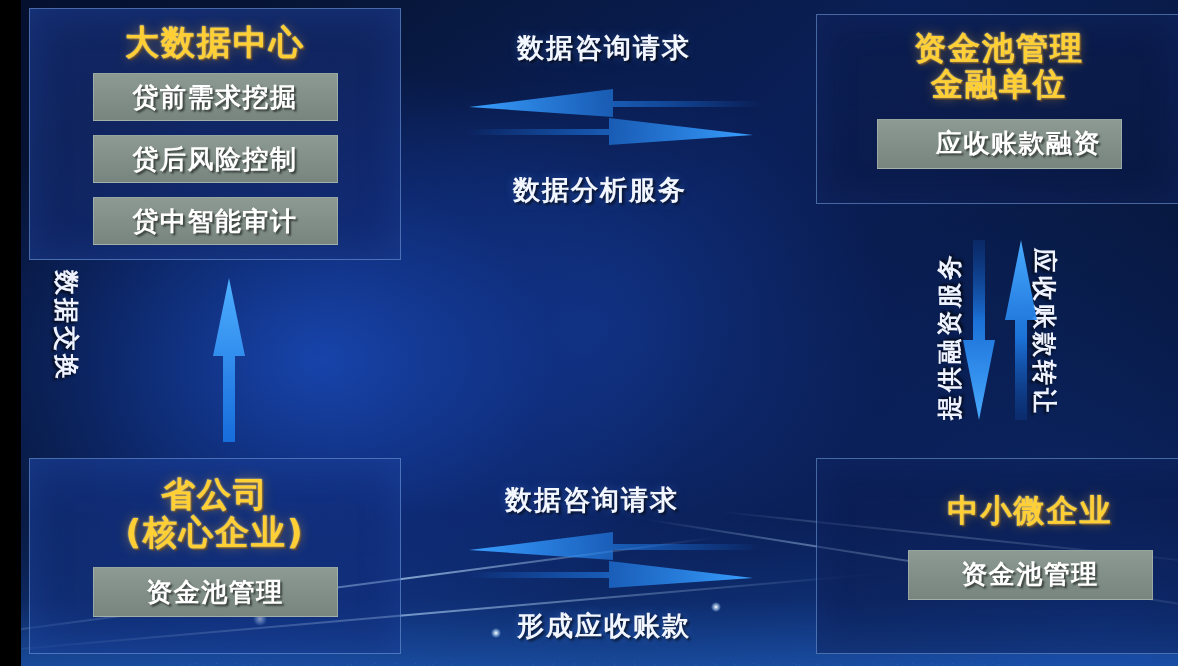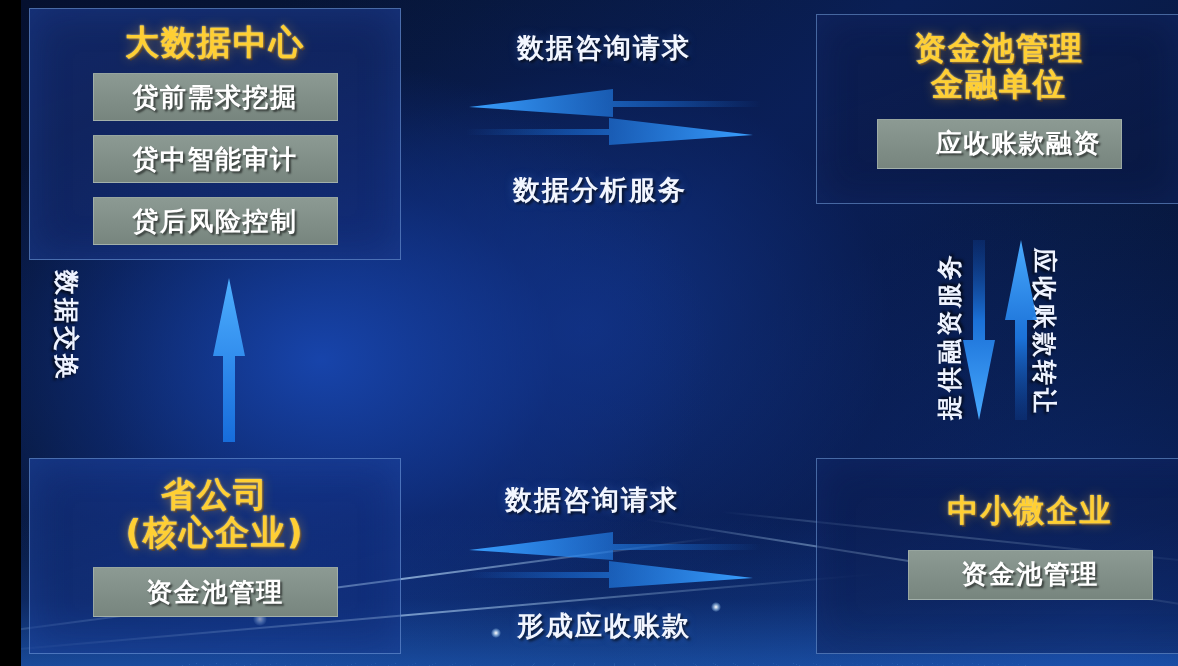--- a/index.html
+++ b/index.html
@@ -115,22 +115,22 @@
     <div class="streak s4"></div>
     <div class="sparkle" style="left:118px;bottom:64px;"></div>
     <div class="sparkle" style="left:232px;bottom:40px;width:14px;height:14px;"></div>
     <div class="sparkle" style="left:470px;bottom:28px;"></div>
     <div class="sparkle" style="left:690px;bottom:54px;"></div>
   </div>
 
   <div class="box tl">
     <div class="box-title">大数据中心</div>
     <div class="pill">贷前需求挖掘</div>
+    <div class="pill">贷后风险控制</div>
     <div class="pill">贷中智能审计</div>
-    <div class="pill">贷后风险控制</div>
   </div>
 
   <div class="box tr">
     <div class="box-title">资金池管理
 金融单位</div>
     <div class="pill">应收账款融资</div>
   </div>
 
   <div class="box bl">
     <div class="box-title">省公司

